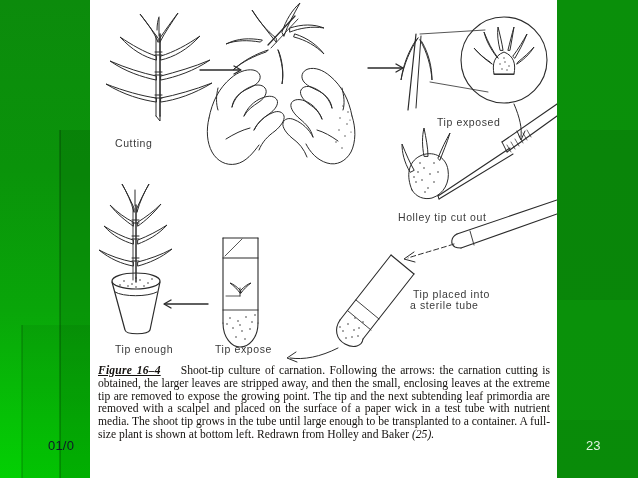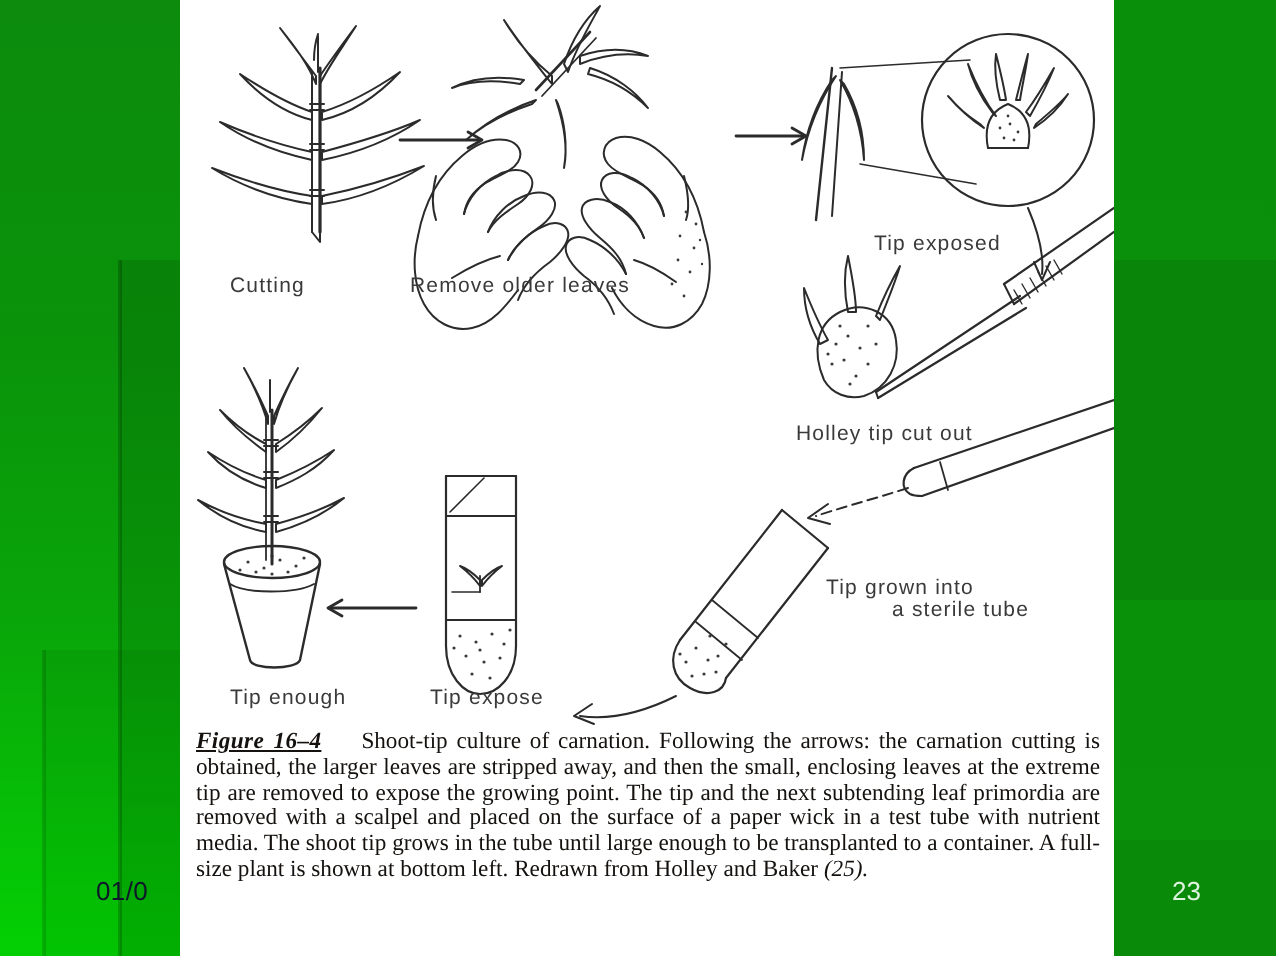--- a/index.html
+++ b/index.html
@@ -410,28 +410,27 @@
           <path d="M44 208 C40 199 36 191 32 184 C37 193 41 201 44 212 Z"></path>
           <path d="M47 208 C51 199 55 191 59 184 C54 193 50 201 47 212 Z"></path>
           <path d="M45 206 L45 190"></path>
         </g>
 
       </g>
     </svg>
 
     <div class="fig-label" style="left:25px; top:137px;">Cutting</div>
 
-    <div class="fig-label" style="left:115px; top:137px;">Remove older leaves</div>
 
     <div class="fig-label" style="left:320px; top:116px;margin-left:27px;">Tip exposed</div>
 
     <div class="fig-label" style="left:308px; top:211px;">Holley tip cut out</div>
 
-    <div class="fig-label" style="left:323px; top:288px;">Tip grown into</div>
-    <div class="fig-label" style="left:320px; top:299px;margin-left:36px;">a sterile tube</div>
+    <div class="fig-label" style="left:323px; top:288px;">Tip placed into</div>
+    <div class="fig-label" style="left:320px; top:299px;">a sterile tube</div>
 
     <div class="fig-label" style="left:25px; top:343px;">Tip enough</div>
 
     <div class="fig-label" style="left:125px; top:343px;">Tip expose</div>
 
     <div class="caption">
       <span class="fignum">Figure 16–4</span><span class="gap"></span><span>Shoot-tip culture of carnation. Following the arrows: the carnation cutting is obtained, the larger leaves are stripped away, and then the small, enclosing leaves at the extreme tip are removed to expose the growing point. The tip and the next subtending leaf primordia are removed with a scalpel and placed on the surface of a paper wick in a test tube with nutrient media. The shoot tip grows in the tube until large enough to be transplanted to a container. A full-size plant is shown at bottom left. Redrawn from Holley and Baker</span>
       <span class="ref">(25).</span>
     </div>
 

